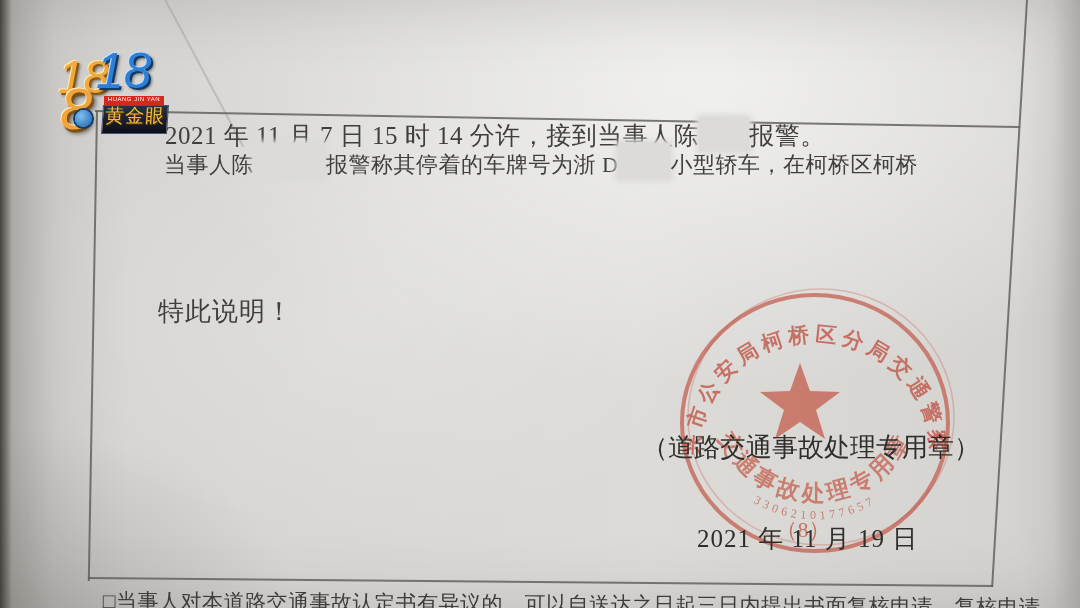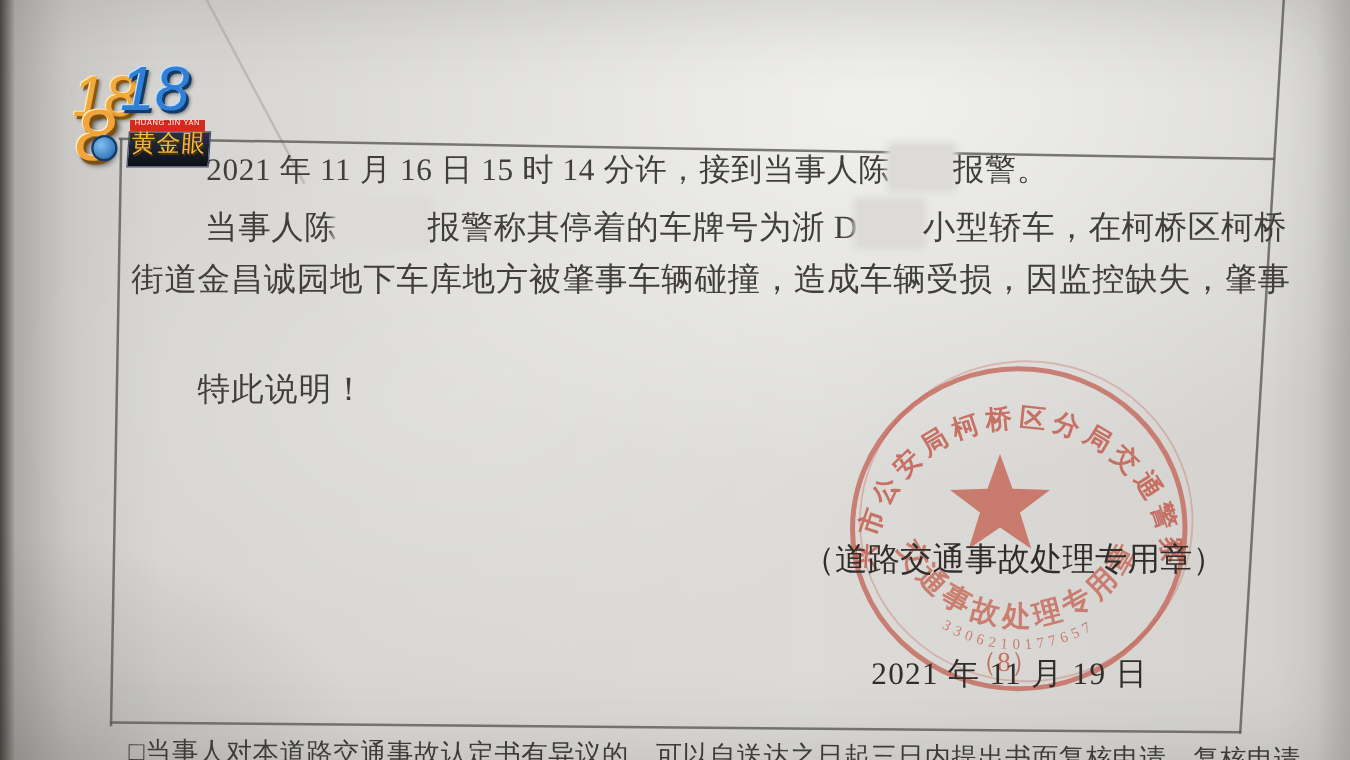--- a/index.html
+++ b/index.html
@@ -27,21 +27,21 @@
   
   .tline{position:absolute;background:#5b5a57;opacity:.8;}
   .tline-top{left:95px;top:110px;width:925px;height:2px;transform:rotate(1.0deg);transform-origin:left center;}
   .tline-left{left:96px;top:111px;width:2px;height:470px;transform:rotate(1.0deg);transform-origin:top center;}
   .tline-right{left:1026px;top:0;width:2px;height:588px;transform:rotate(3.4deg);transform-origin:top center;}
   .tline-bottom{left:88px;top:577px;width:905px;height:2px;transform:rotate(0.5deg);transform-origin:left center;}
   
   .docline{position:absolute;color:#403f3c;white-space:nowrap;z-index:1;
     font-family:"Liberation Serif", serif;}
   .l1{left:165px;top:117px;font-size:25px;letter-spacing:.5px;}
-  .l2{left:164px;top:161px;font-size:26px;letter-spacing:.5px;}
+  .l2{left:164px;top:143px;font-size:22px;letter-spacing:.5px;}
   .l3{left:105px;top:206px;font-size:26px;letter-spacing:.5px;}
   .l4{left:105px;top:250px;font-size:26px;letter-spacing:.5px;}
   .l5{left:158px;top:294px;font-size:26px;letter-spacing:1px;}
   .redact{display:inline-block;background:#dcdbd8;border-radius:2px;
     vertical-align:-7px;box-shadow:0 0 5px 3px rgba(220,219,216,0.95);}
   .rw1{width:50px;height:34px;}
   .rw2{width:72px;height:36px;}
   .rw3{width:52px;height:36px;}
   .caption{position:absolute;left:642px;top:430px;font-size:26px;color:#2f2e2b;
     letter-spacing:0;white-space:nowrap;z-index:3;text-align:center;}
@@ -81,25 +81,24 @@
   <div class="paper"></div>
   <div class="edge-left"></div>
   <div class="edge-right"></div>
   <div class="crease"></div>
 
   <div class="tline tline-top"></div>
   <div class="tline tline-left"></div>
   <div class="tline tline-right"></div>
   <div class="tline tline-bottom"></div>
 
-  <div class="docline l1"><span>2021 年 11 月 16 日 15 时 14 分许，接到当事人陈</span><span class="redact rw1"></span><span>报警。</span></div>
+  <div class="docline l1"><span>2021 年 11 月 7 日 15 时 14 分许，接到当事人陈</span><span class="redact rw1"></span><span>报警。</span></div>
 
   <div class="docline l2"><span>当事人陈</span><span class="redact rw2"></span><span>报警称其停着的车牌号为浙 D</span><span class="redact rw3"></span><span>小型轿车，在柯桥区柯桥</span></div>
 
-  <div class="docline l3">街道金昌诚园地下车库地方被肇事车辆碰撞，造成车辆受损，因监控缺失，肇事</div>
   <div class="docline l5">特此说明！</div>
 
   <svg class="stamp" viewBox="0 0 300 290" xmlns="http://www.w3.org/2000/svg">
     <defs>
       <path id="arcTop" d="M 38,195 A 116,110 0 1 1 262,195" fill="none"></path>
       <path id="arcBot" d="M 58,160 A 102,98 0 0 0 242,160" fill="none"></path>
       <path id="arcNum" d="M 40,158 A 116,112 0 0 0 260,158" fill="none"></path>
     </defs>
     <ellipse cx="156" cy="132" rx="133" ry="128" fill="none" stroke="#c25a4c" stroke-width="1.5" opacity="0.30"></ellipse>
     <ellipse cx="150" cy="138" rx="133" ry="128" fill="none" stroke="#c25a4c" stroke-width="4" opacity="0.72"></ellipse>

